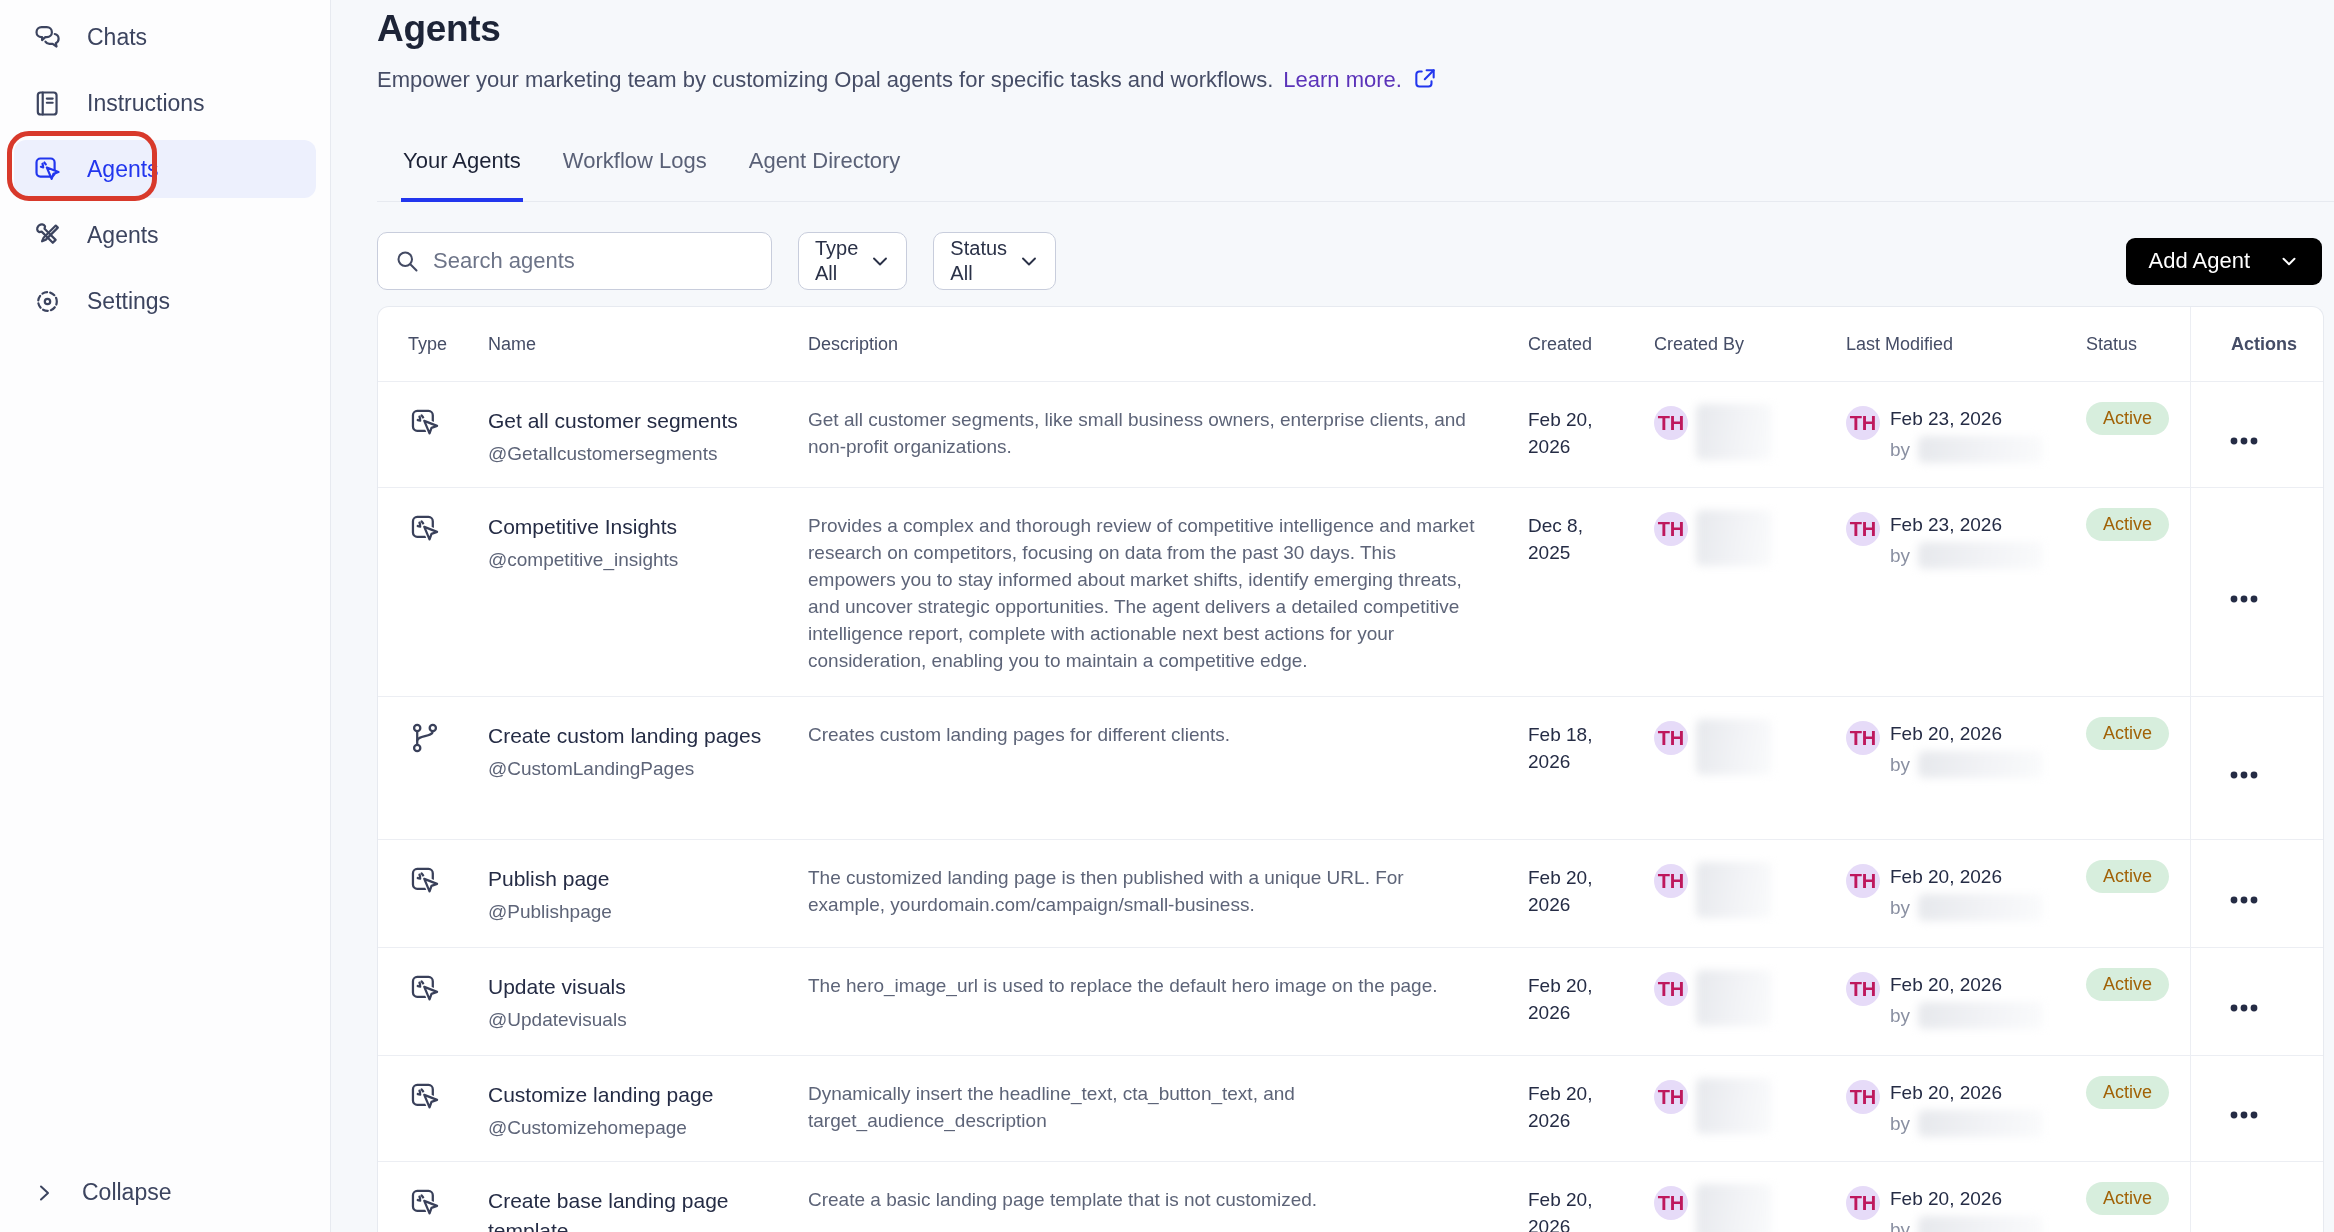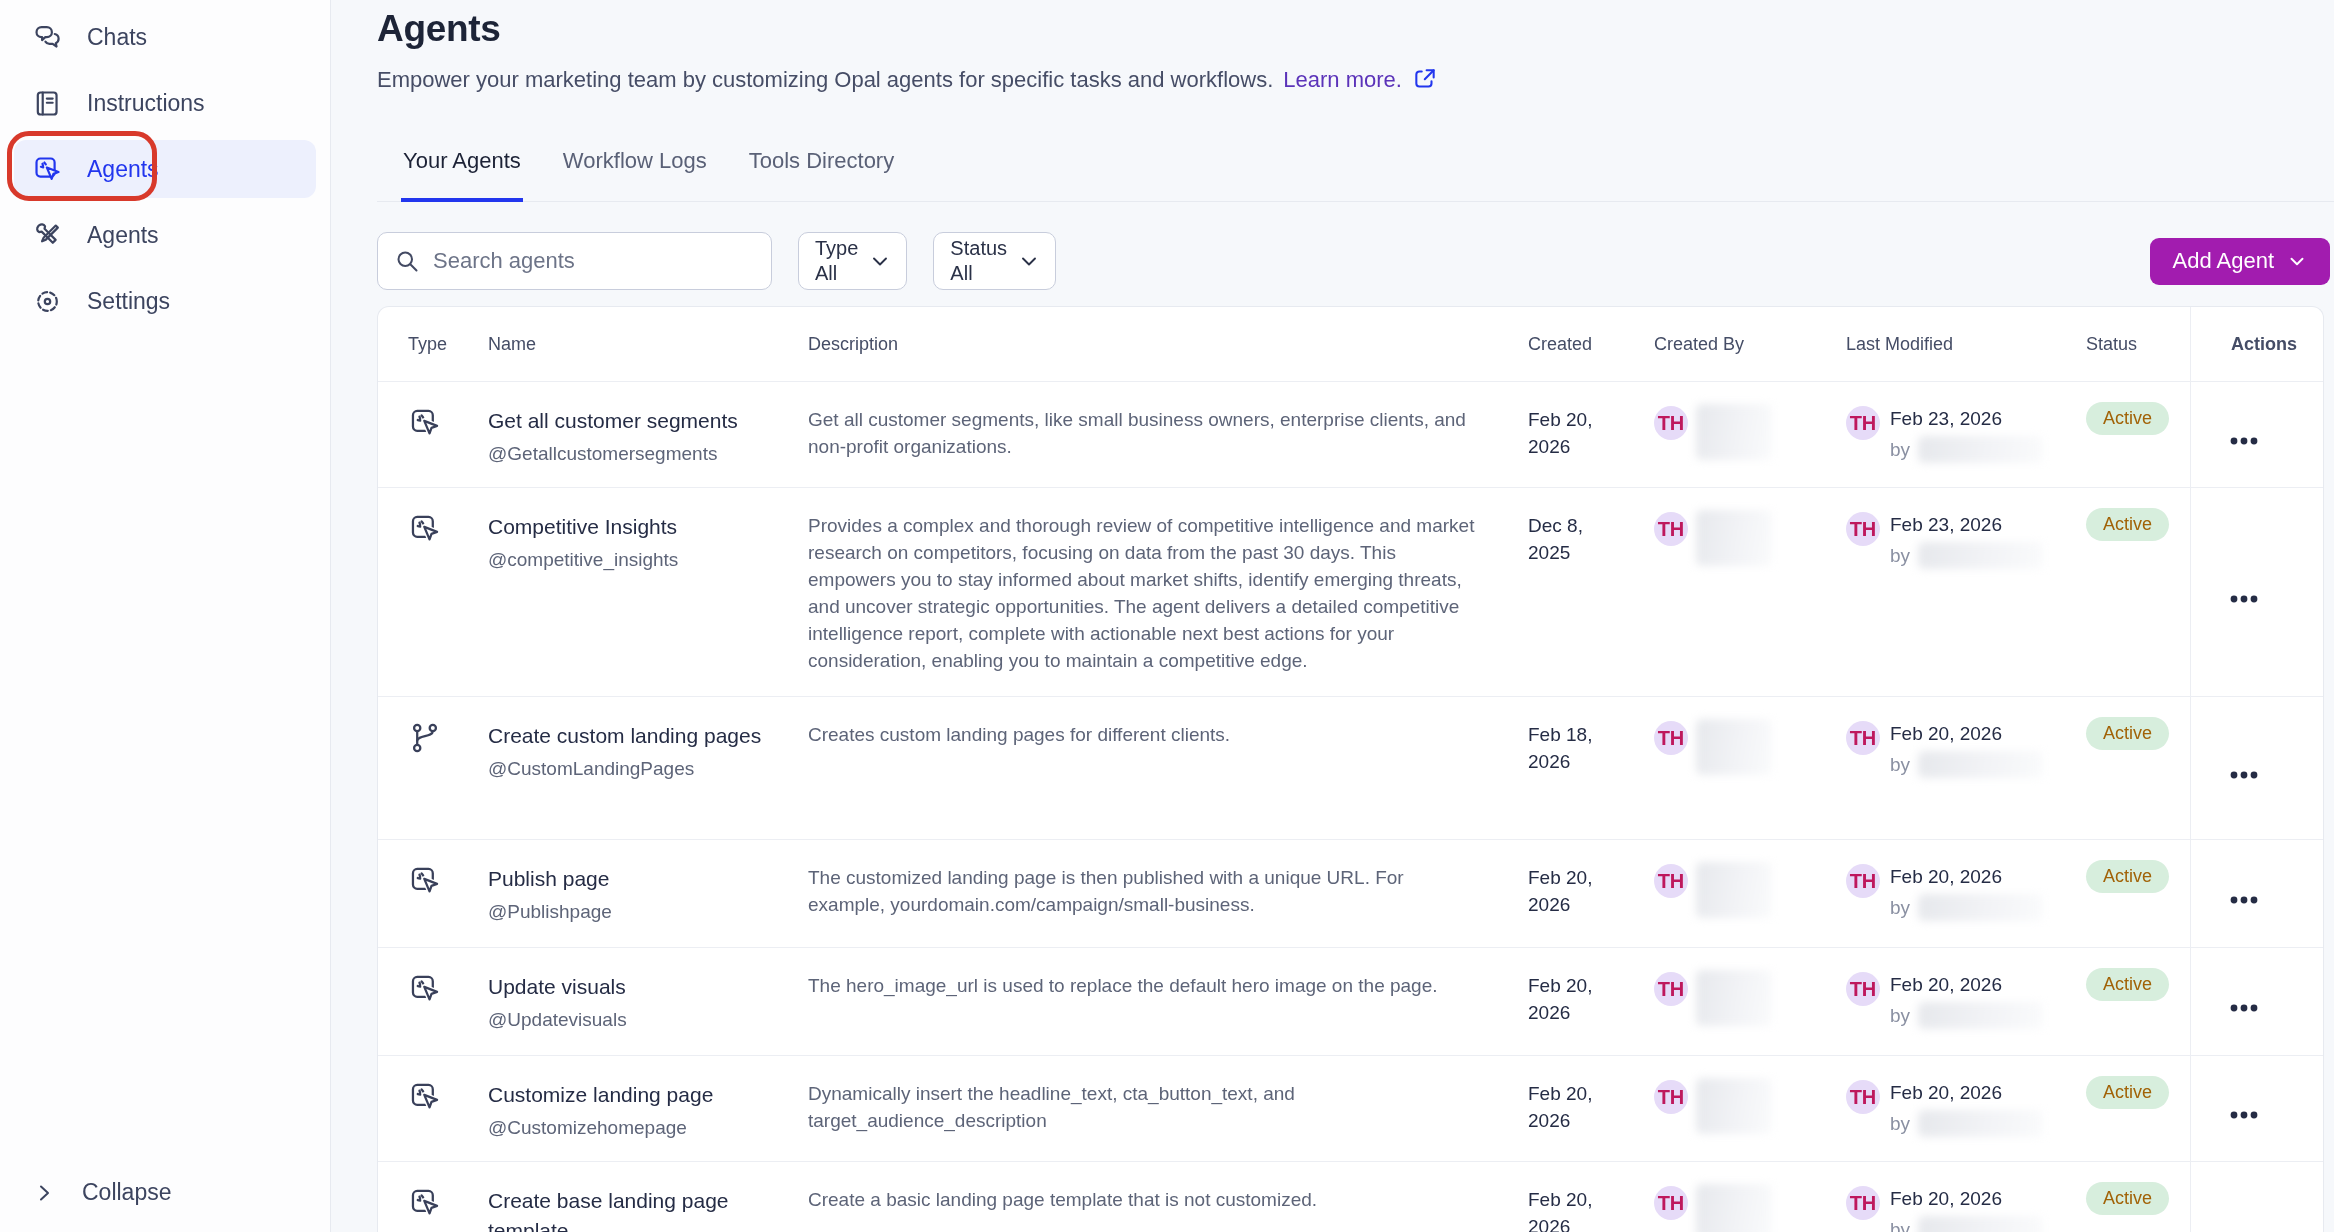--- a/index.html
+++ b/index.html
@@ -30,21 +30,21 @@
 
   
   .toolbar { margin-top: 30px; display: flex; align-items: center; }
   .searchbox { width: 395px; height: 58px; background: #fff; border: 1.5px solid #C8CDDC; border-radius: 10px; display: flex; align-items: center; padding: 0 16px; gap: 12px; }
   .searchbox svg { width: 27px; height: 27px; flex-shrink: 0; }
   .searchbox input { border: none; outline: none; flex: 1; font-family: inherit; font-size: 22px; color: #2A3147; background: transparent; }
   .searchbox input::placeholder { color: #6D7488; }
   .dropdown { height: 58px; background: #fff; border: 1.5px solid #C8CDDC; border-radius: 10px; display: flex; align-items: center; padding: 0 14px 0 16px; gap: 10px; margin-left: 26px; cursor: pointer; }
   .dd-lines { display: flex; flex-direction: column; justify-content: center; font-size: 20px; line-height: 25px; color: #2A3147; }
   .dropdown svg { width: 24px; height: 24px; }
-  .add-agent { margin-left: auto; margin-right: 16px; height: 47px; background: #a21caf; color: #fff; border: none; border-radius: 9px; font-family: inherit; font-size: 22px; font-weight: 500; display: flex; align-items: center; gap: 12px; padding: 0 22px; cursor: pointer; }
+  .add-agent { margin-left: auto; margin-right: 24px; height: 47px; background: #000000; color: #fff; border: none; border-radius: 9px; font-family: inherit; font-size: 22px; font-weight: 500; display: flex; align-items: center; gap: 28px; padding: 0 22px; cursor: pointer; }
   .add-agent svg { width: 22px; height: 22px; }
 
   
   .table-card { margin-top: 16px; margin-right: 22px; background: #fff; border: 1px solid #E7EAF0; border-radius: 12px 12px 0 0; border-bottom: none; overflow: hidden; }
   .thead, .trow { display: grid; grid-template-columns: 110px 320px 720px 126px 192px 240px 104px 1fr; }
   .thead { height: 75px; align-items: center; font-size: 18px; color: #454D66; border-bottom: 1px solid #ECEEF3; }
   .th, .cell { padding-right: 26px; }
   .c-type { padding-left: 30px; }
   .trow { border-bottom: 1px solid #ECEEF3; }
   .trow:last-child { border-bottom: none; }
@@ -149,21 +149,21 @@
           <path d="M9 5H6.8C5.2 5 4 6.2 4 7.8v8.4C4 17.8 5.2 19 6.8 19h8.4c1.6 0 2.8-1.2 2.8-2.8V14"></path>
           <path d="M13.5 4H20v6.5"></path>
           <path d="M20 4l-8.2 8.2"></path>
         </svg>
       </span>
     </div>
 
     <div class="tabbar">
       <div class="tab active">Your Agents</div>
       <div class="tab">Workflow Logs</div>
-      <div class="tab">Tools Directory</div>
+      <div class="tab">Agent Directory</div>
     </div>
 
     <div class="toolbar">
       <div class="searchbox">
         <svg viewBox="0 0 24 24" fill="none" stroke="#434A63" stroke-width="1.8" stroke-linecap="round">
           <circle cx="10" cy="10" r="6"></circle>
             <path d="M14.5 14.5L20 20"></path>
         </svg>
         <input type="text" placeholder="Search agents" style="">
       </div>

